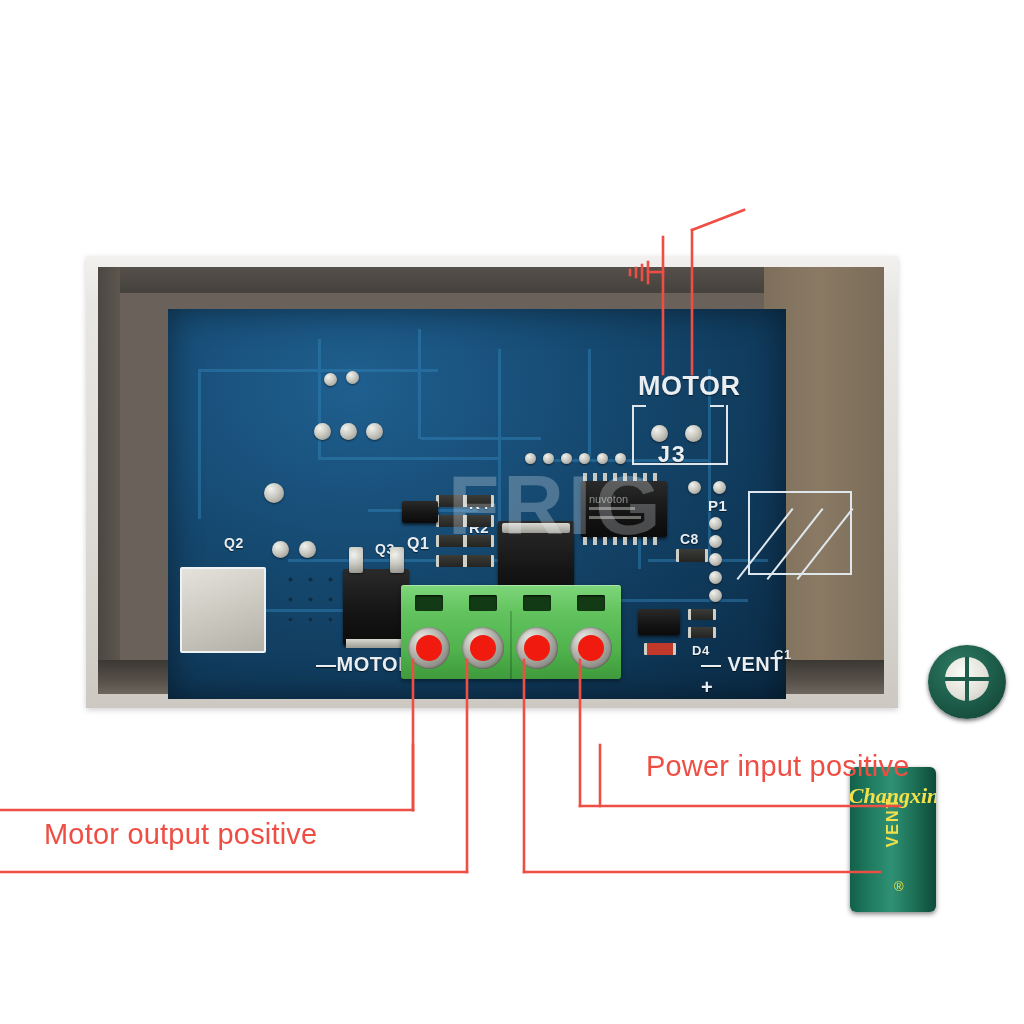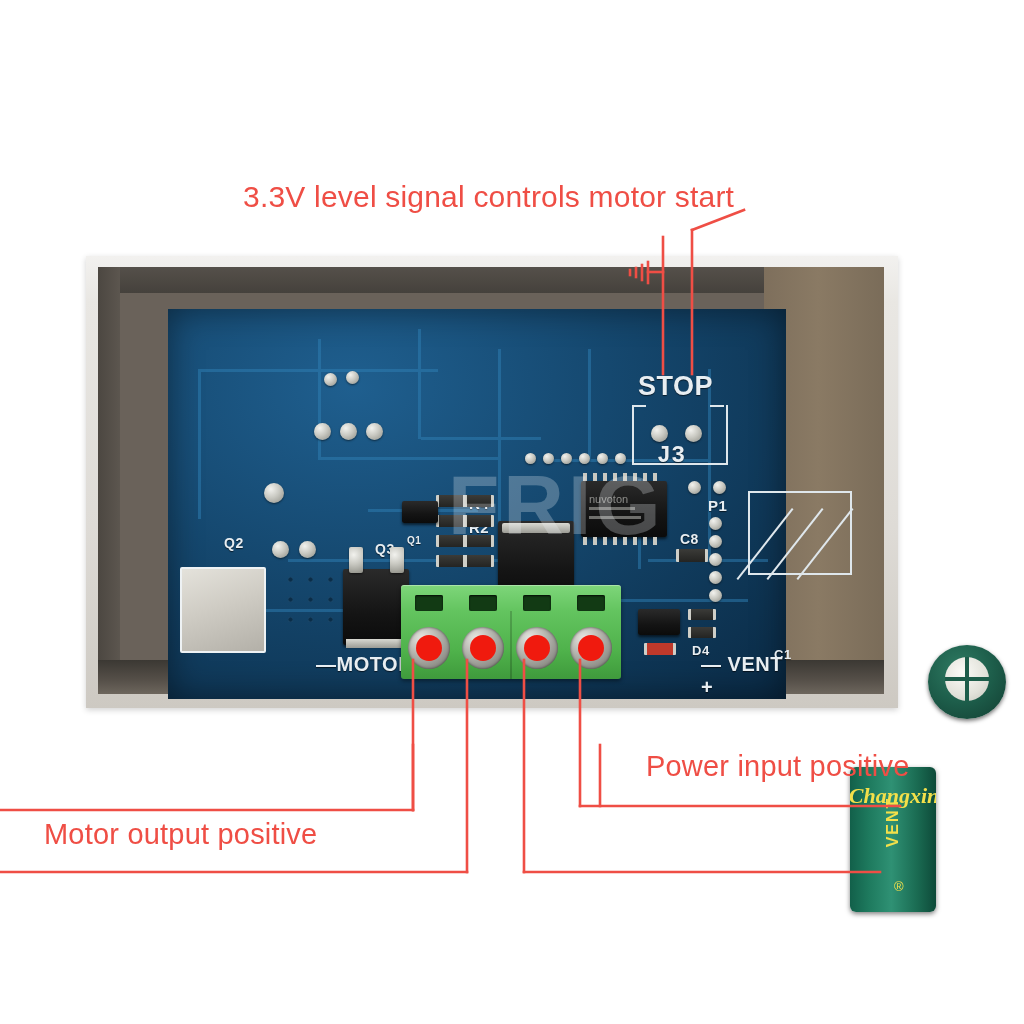--- a/index.html
+++ b/index.html
@@ -203,21 +203,21 @@
         <div class="via" style="left:140px;top:288px;width:5px;height:5px;"></div>
         <div class="via" style="left:160px;top:288px;width:5px;height:5px;"></div>
         <div class="via" style="left:180px;top:288px;width:5px;height:5px;"></div>
         <div class="via" style="left:200px;top:288px;width:5px;height:5px;"></div>
         <div class="via" style="left:120px;top:308px;width:5px;height:5px;"></div>
         <div class="via" style="left:140px;top:308px;width:5px;height:5px;"></div>
         <div class="via" style="left:160px;top:308px;width:5px;height:5px;"></div>
         <div class="via" style="left:180px;top:308px;width:5px;height:5px;"></div>
         <div class="via" style="left:200px;top:308px;width:5px;height:5px;"></div>
 
-        <div class="silk" style="left:470px;top:62px;font-size:27px;">STOP</div>
+        <div class="silk" style="left:470px;top:62px;font-size:27px;">MOTOR</div>
         <div class="silkbox" style="left:464px;top:96px;width:92px;height:58px;border-top:none;"></div>
         <div class="silkbox" style="left:464px;top:96px;width:14px;height:2px;border:none;border-top:2px solid #dfe7ec;"></div>
         <div class="silkbox" style="left:542px;top:96px;width:14px;height:2px;border:none;border-top:2px solid #dfe7ec;"></div>
         <div class="pad" style="left:483px;top:116px;width:17px;height:17px;"></div>
         <div class="pad" style="left:517px;top:116px;width:17px;height:17px;"></div>
         <div class="silk" style="left:489px;top:134px;font-size:23px;font-family:Liberation Mono, monospace;">J3</div>
 
         <div class="chip" style="left:413px;top:172px;width:86px;height:56px;">
           <div style="position:absolute;left:8px;top:12px;color:#8d8d8a;font-size:11px;
                       font-family:'Liberation Sans',sans-serif;">nuvoton</div>
@@ -259,21 +259,21 @@
         <div class="silk" style="left:301px;top:210px;font-size:15px;">R2</div>
         <div class="smd" style="left:268px;top:186px;width:24px;height:12px;"></div>
         <div class="smd" style="left:268px;top:206px;width:24px;height:12px;"></div>
         <div class="smd" style="left:268px;top:226px;width:24px;height:12px;"></div>
         <div class="smd" style="left:268px;top:246px;width:24px;height:12px;"></div>
         <div class="smd" style="left:296px;top:186px;width:24px;height:12px;"></div>
         <div class="smd" style="left:296px;top:206px;width:24px;height:12px;"></div>
         <div class="smd" style="left:296px;top:226px;width:24px;height:12px;"></div>
         <div class="smd" style="left:296px;top:246px;width:24px;height:12px;"></div>
 
-        <div class="silk" style="left:239px;top:226px;font-size:10px;">Q1</div>
+        <div class="silk" style="left:239px;top:226px;font-size:16px;">Q1</div>
         <div class="chip" style="left:234px;top:192px;width:36px;height:22px;"></div>
         <div class="silk" style="left:258px;top:274px;font-size:15px;">D1</div>
         <div class="chip" style="left:248px;top:290px;width:66px;height:28px;border-radius:4px 4px 10px 10px;"></div>
 
         <div class="chip" style="left:330px;top:212px;width:76px;height:86px;"></div>
         <div style="position:absolute;left:334px;top:214px;width:68px;height:10px;
                     background:linear-gradient(180deg,#d9d9d2,#9c9c95);border-radius:2px;"></div>
 
         <div class="silk" style="left:56px;top:226px;font-size:14px;">Q2</div>
         <div class="silk" style="left:207px;top:232px;font-size:14px;">Q3</div>
@@ -365,17 +365,16 @@
       <line x1="524" y1="660" x2="524" y2="872"></line>
       <line x1="524" y1="872" x2="880" y2="872"></line>
 
       <line x1="580" y1="660" x2="580" y2="806"></line>
       <line x1="580" y1="806" x2="900" y2="806"></line>
 
       <line x1="600" y1="745" x2="600" y2="806"></line>
     </g>
   </svg>
 
-  <div class="anno" id="title-text">3.3V level signal controls motor start</div>
   <div class="anno" id="lbl-power-pos">Power input positive</div>
   <div class="anno" id="lbl-motor-pos">Motor output positive</div>
 
 </div>
 
 </body></html>

